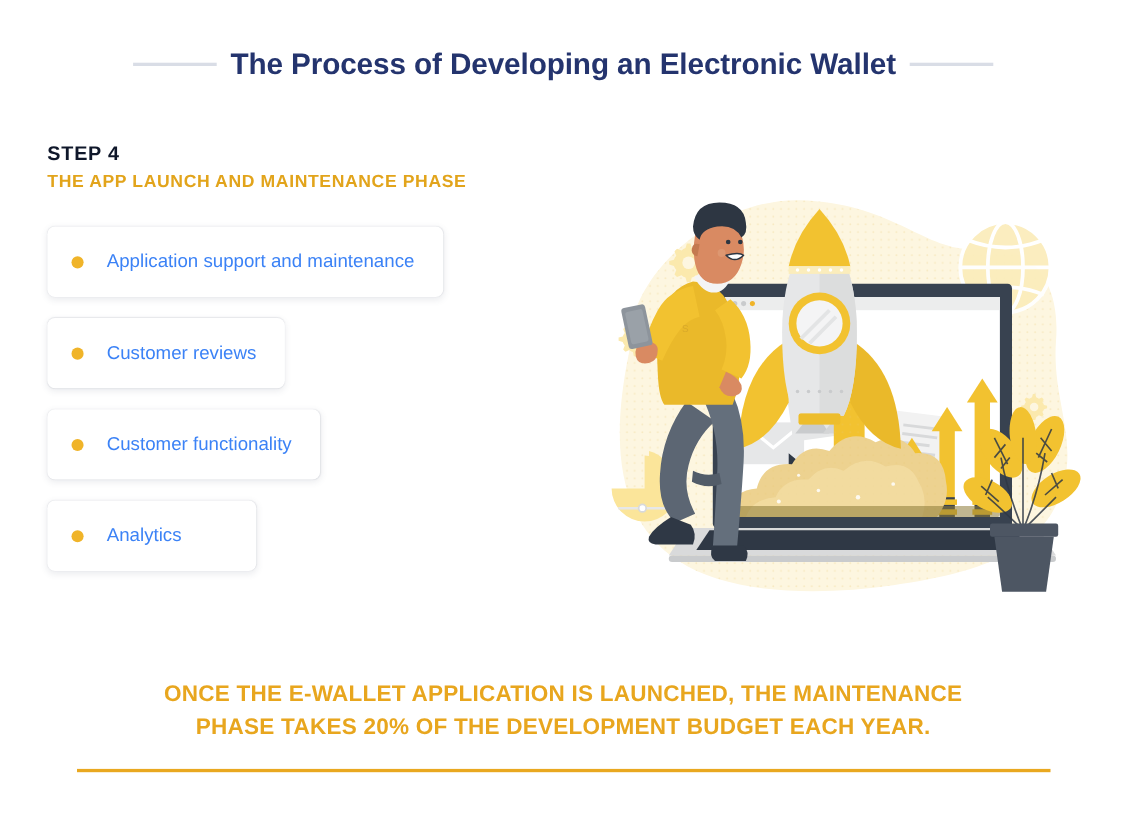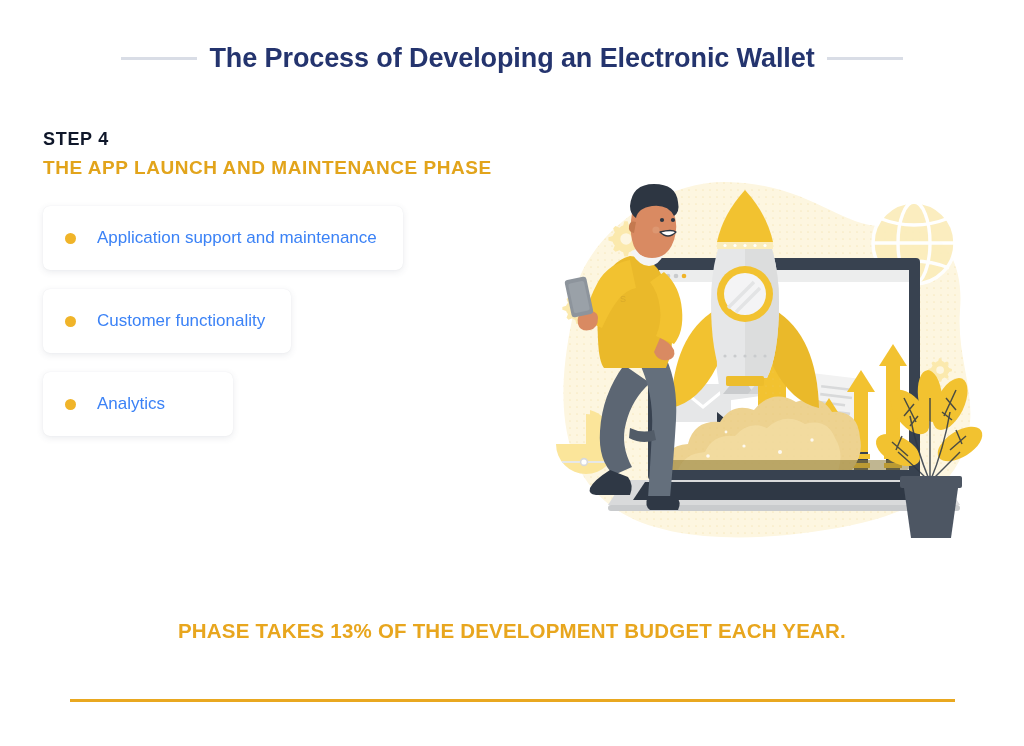--- a/index.html
+++ b/index.html
@@ -48,21 +48,21 @@
     width: 620px;
   }
   .step-number {
     font-size: 18px;
     font-weight: bold;
     color: #0f172a;
     letter-spacing: 0.7px;
     line-height: 1.55;
   }
   .step-title {
-    font-size: 19px;
+    font-size: 16px;
     font-weight: bold;
     color: #e2a41b;
     letter-spacing: 0.55px;
     line-height: 1.5;
   }
 
   
   .cards {
     position: absolute;
     left: 43px;
@@ -140,20 +140,24 @@
 
 <div class="step-block">
   <div class="step-number">STEP 4</div>
   <div class="step-title">THE APP LAUNCH AND MAINTENANCE PHASE</div>
 </div>
 
 <div class="cards">
   <div class="card">
     <span class="bullet"></span>
     <span class="card-label">Application support and maintenance</span>
+  </div>
+  <div class="card">
+    <span class="bullet"></span>
+    <span class="card-label">Customer reviews</span>
   </div>
   <div class="card">
     <span class="bullet"></span>
     <span class="card-label">Customer functionality</span>
   </div>
   <div class="card">
     <span class="bullet"></span>
     <span class="card-label">Analytics</span>
   </div>
 </div>
@@ -421,15 +425,16 @@
         <path d="M454,276 l-16,14 M444,270 l6,14"></path>
       </g>
 
       <rect x="388" y="316" width="62" height="12" rx="2" fill="#4d5663"></rect>
       <polygon points="392,328 446,328 439,378 399,378" fill="#4d5663"></polygon>
     </g>
   </svg>
 </div>
 
 <div class="footer">
-  <div class="footer-line">PHASE TAKES 13% OF THE DEVELOPMENT BUDGET EACH YEAR.</div>
+  <div class="footer-line">ONCE THE E-WALLET APPLICATION IS LAUNCHED, THE MAINTENANCE</div>
+  <div class="footer-line">PHASE TAKES 20% OF THE DEVELOPMENT BUDGET EACH YEAR.</div>
 </div>
 <div class="footer-rule"></div>
 
 </body></html>

